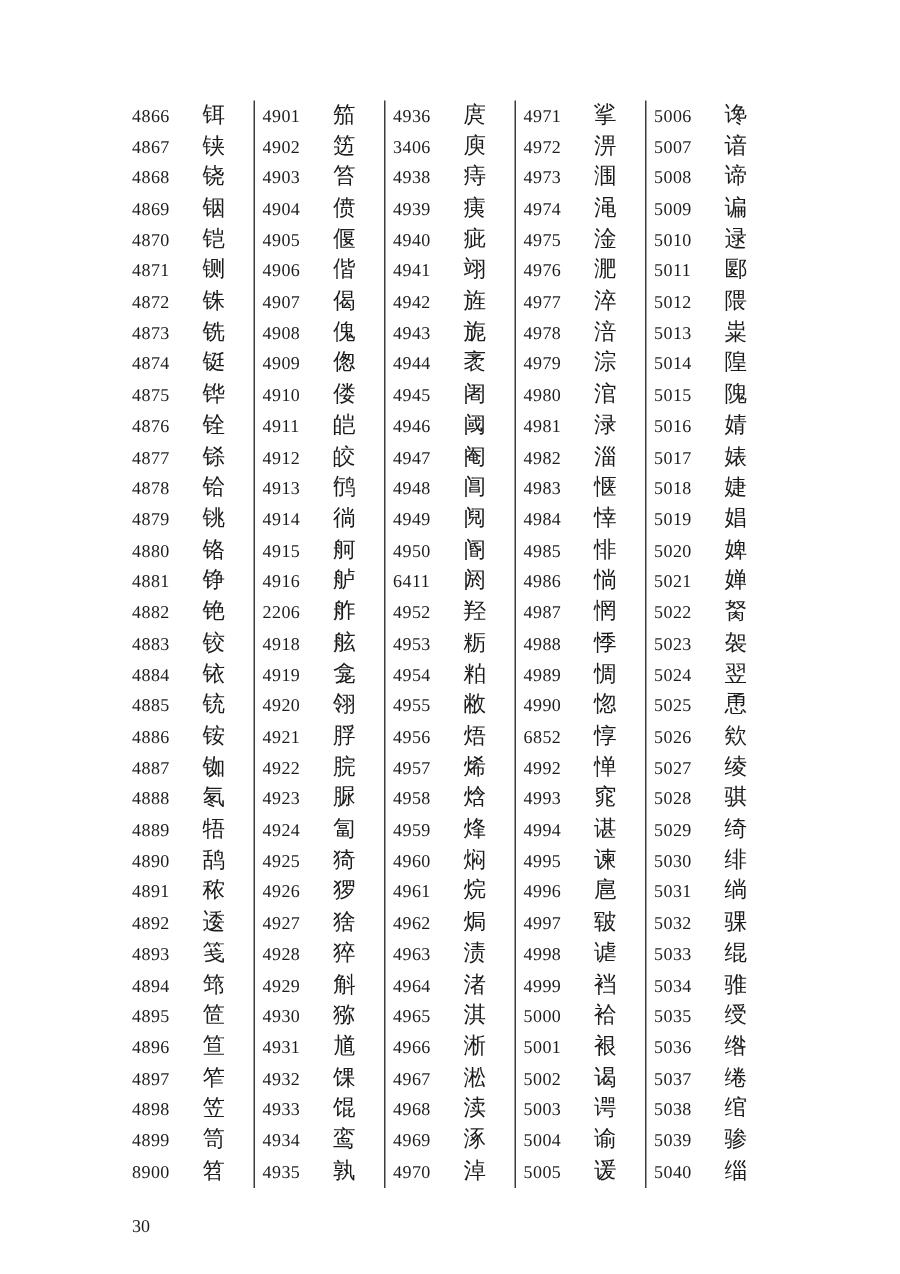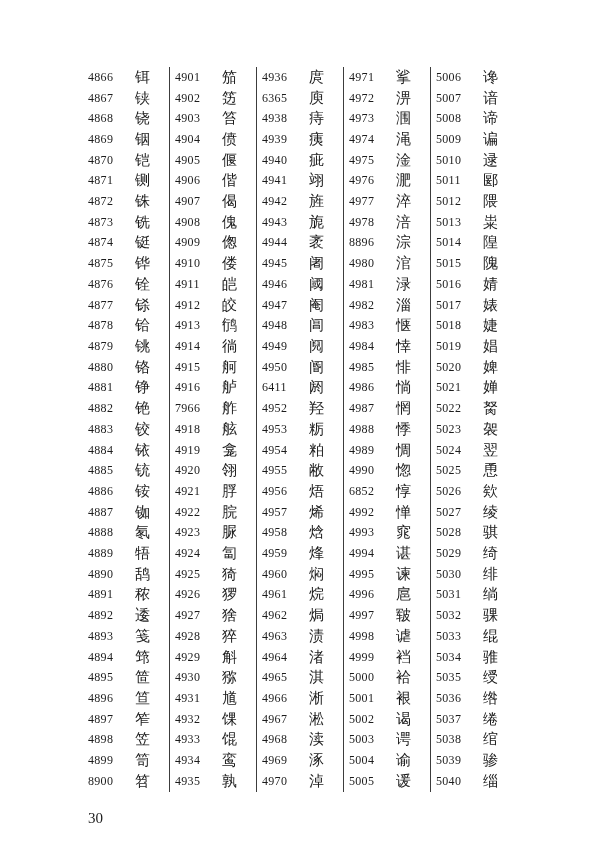--- a/index.html
+++ b/index.html
@@ -36,21 +36,21 @@
   }
   .entry-character {
     margin-left:7px;
     font-size:15px;
     line-height:1;
     white-space:nowrap;
   }
   .page-number {
     position:absolute;
     left:88px; top:810px;
-    font-size:15px;
+    font-size:12px;
   }
 </style>
 </head>
 <body>
 
 <div class="page">
   <div class="char-table">
       <div class="table-col">
         <div class="entry-row">
           <span class="entry-number">4866</span>
@@ -252,21 +252,21 @@
         </div>
         <div class="entry-row">
           <span class="entry-number">4915</span>
           <span class="entry-character">舸</span>
         </div>
         <div class="entry-row">
           <span class="entry-number">4916</span>
           <span class="entry-character">舻</span>
         </div>
         <div class="entry-row">
-          <span class="entry-number">7966</span>
+          <span class="entry-number">2206</span>
           <span class="entry-character">舴</span>
         </div>
         <div class="entry-row">
           <span class="entry-number">4918</span>
           <span class="entry-character">舷</span>
         </div>
         <div class="entry-row">
           <span class="entry-number">4919</span>
           <span class="entry-character">龛</span>
         </div>
@@ -334,21 +334,21 @@
           <span class="entry-number">4935</span>
           <span class="entry-character">孰</span>
         </div>
       </div>
       <div class="table-col">
         <div class="entry-row">
           <span class="entry-number">4936</span>
           <span class="entry-character">庹</span>
         </div>
         <div class="entry-row">
-          <span class="entry-number">6365</span>
+          <span class="entry-number">3406</span>
           <span class="entry-character">庾</span>
         </div>
         <div class="entry-row">
           <span class="entry-number">4938</span>
           <span class="entry-character">痔</span>
         </div>
         <div class="entry-row">
           <span class="entry-number">4939</span>
           <span class="entry-character">痍</span>
         </div>
@@ -504,21 +504,21 @@
         </div>
         <div class="entry-row">
           <span class="entry-number">4977</span>
           <span class="entry-character">淬</span>
         </div>
         <div class="entry-row">
           <span class="entry-number">4978</span>
           <span class="entry-character">涪</span>
         </div>
         <div class="entry-row">
-          <span class="entry-number">8896</span>
+          <span class="entry-number">4979</span>
           <span class="entry-character">淙</span>
         </div>
         <div class="entry-row">
           <span class="entry-number">4980</span>
           <span class="entry-character">涫</span>
         </div>
         <div class="entry-row">
           <span class="entry-number">4981</span>
           <span class="entry-character">渌</span>
         </div>

